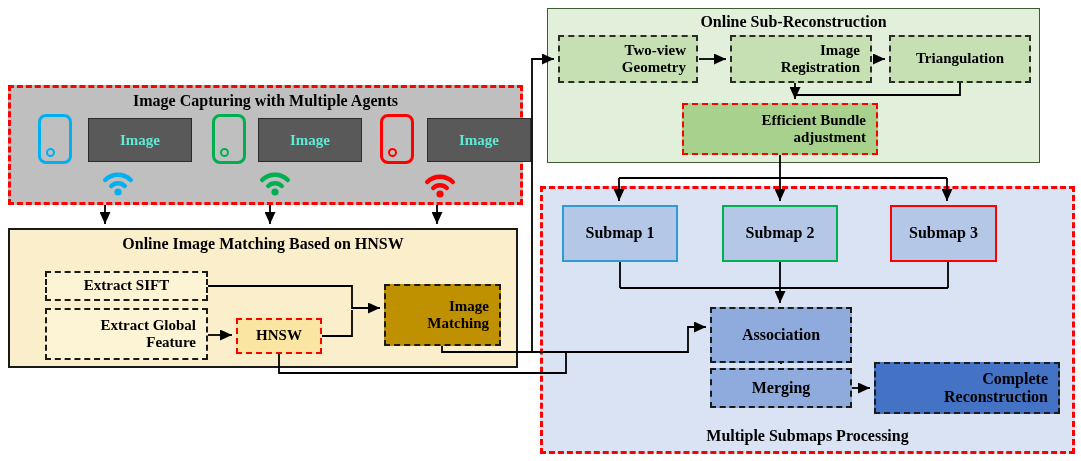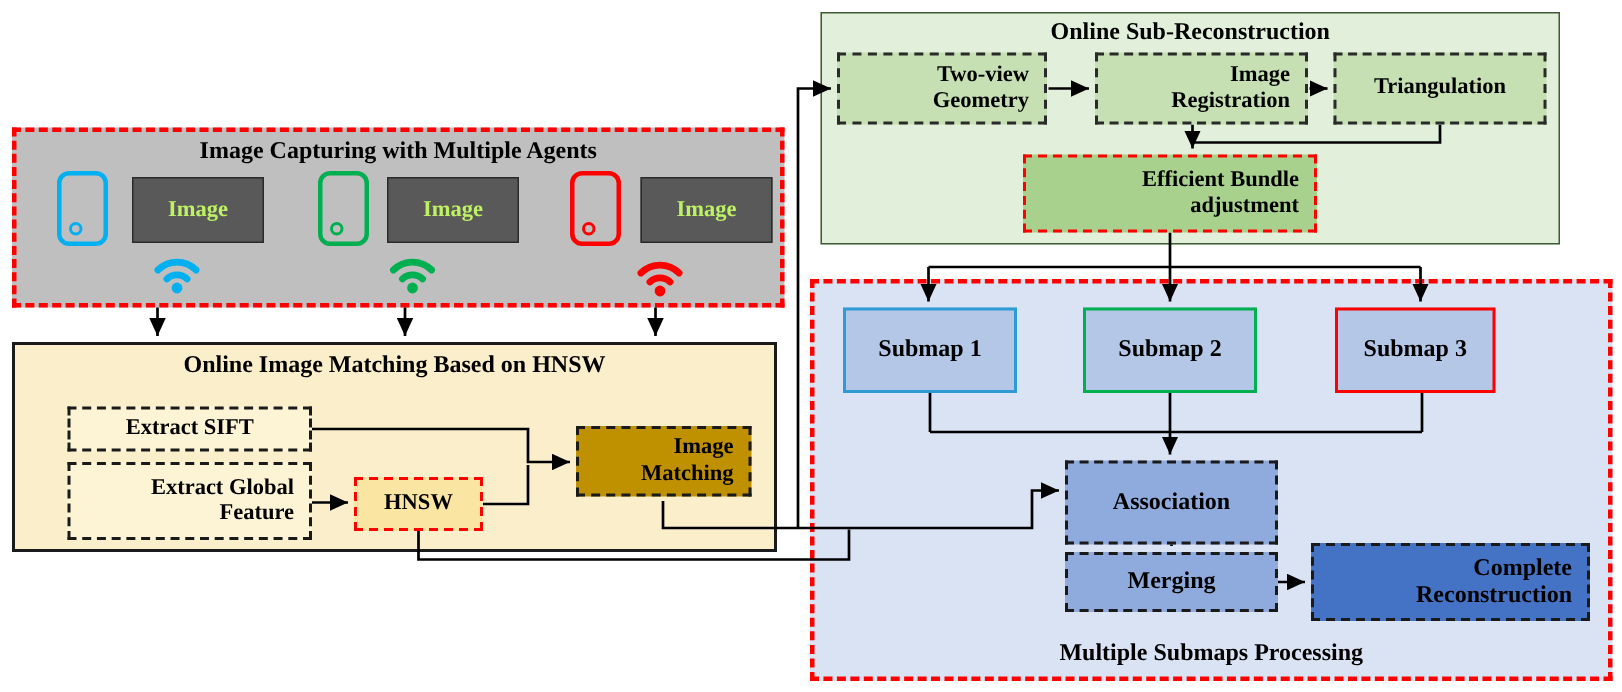--- a/index.html
+++ b/index.html
@@ -22,38 +22,38 @@
   .t-submaps  { left:540px; top:427px; width:535px; }
 
   
   .node { position:absolute; display:flex; align-items:center; justify-content:center;
           text-align:right; font-size:15px; line-height:1.15; padding:10px; }
 
   
   .n-sift   { left:45px;  top:271px; width:163px; height:30px; background:#fdf4d5; border:2px dashed #1a1a1a; }
   .n-global { left:45px;  top:308px; width:163px; height:52px; background:#fdf4d5; border:2px dashed #1a1a1a; }
   .n-hnsw   { left:236px; top:318px; width:86px;  height:36px; background:#fbe5a3; border:2.5px dashed #ff0000; }
-  .n-imatch { left:384px; top:284px; width:117px; height:47px; background:#bf9000; border:2px dashed #1a1a1a; }
+  .n-imatch { left:384px; top:284px; width:117px; height:62px; background:#bf9000; border:2px dashed #1a1a1a; }
 
   
   .n-twoview { left:558px; top:35px;  width:140px; height:48px; background:#c6e0b4; border:2px dashed #2a2a2a; }
   .n-reg     { left:730px; top:35px;  width:142px; height:48px; background:#c6e0b4; border:2px dashed #2a2a2a; }
   .n-tri     { left:889px; top:35px;  width:142px; height:48px; background:#c6e0b4; border:2px dashed #2a2a2a; }
   .n-bundle  { left:682px; top:103px; width:196px; height:52px; background:#a9d18e; border:2.5px dashed #ff0000; }
 
   
   .n-sub1 { left:562px; top:205px; width:116px; height:57px; background:#b4c7e7; border:2.5px solid #2e9bd5; font-size:16px; }
   .n-sub2 { left:722px; top:205px; width:116px; height:57px; background:#b4c7e7; border:2.5px solid #00b050; font-size:16px; }
   .n-sub3 { left:890px; top:205px; width:107px; height:57px; background:#b4c7e7; border:2.5px solid #ff0000; font-size:16px; }
   .n-assoc { left:710px; top:307px; width:142px; height:56px; background:#8faadc; border:2px dashed #1a1a1a; font-size:16px; }
   .n-merge { left:710px; top:368px; width:142px; height:40px; background:#8faadc; border:2px dashed #1a1a1a; font-size:16px; }
   .n-complete { left:874px; top:362px; width:186px; height:52px; background:#4472c4; border:2px dashed #1a1a1a; font-size:16px; }
 
   
-  .img-box { position:absolute; width:88px; height:44px; background:#595959; color:#bef264;
+  .img-box { position:absolute; width:104px; height:44px; background:#595959; color:#5eead4;
              border:1px solid #2b2b2b; display:flex; align-items:center; justify-content:center; font-size:15px; }
   .phone { position:absolute; width:34px; height:50px; border:3px solid; border-radius:8px; }
   .phone .home { position:absolute; left:5px; bottom:4px; width:9px; height:9px; border:2px solid; border-radius:50%; }
   .c-blue  { color:#00b0f0; border-color:#00b0f0; }
   .c-green { color:#00b050; border-color:#00b050; }
   .c-red   { color:#ff0000; border-color:#ff0000; }
   .c-blue .home  { border-color:#00b0f0; }
   .c-green .home { border-color:#00b050; }
   .c-red .home   { border-color:#ff0000; }
 

